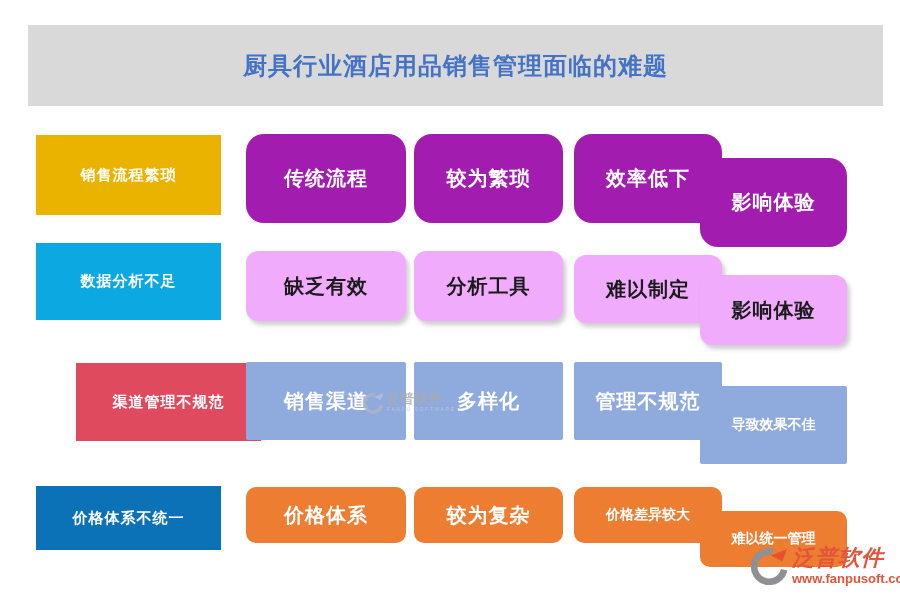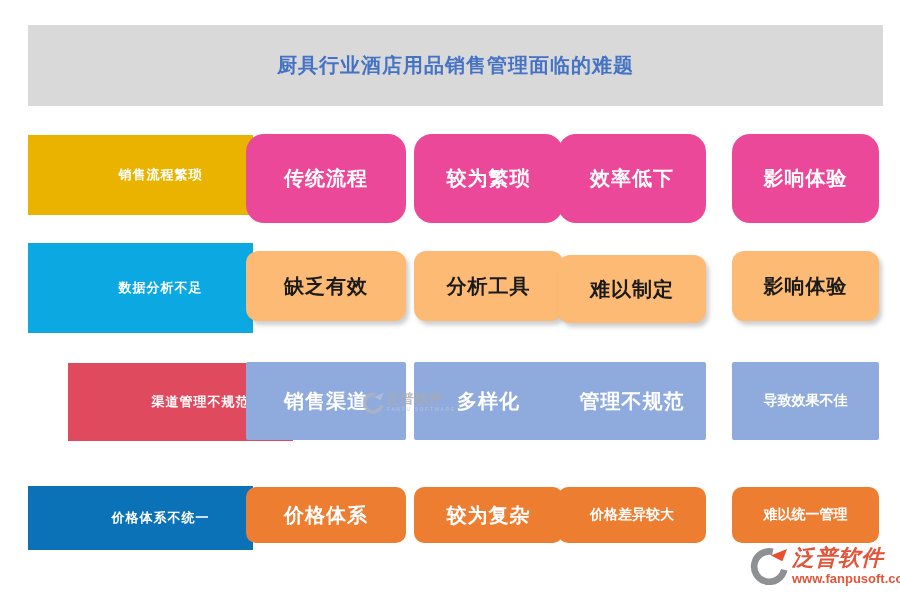--- a/index.html
+++ b/index.html
@@ -7,43 +7,43 @@
     width:900px;height:600px;position:relative;overflow:hidden;
     background:#ffffff;
     font-family:"Liberation Sans","DejaVu Sans",sans-serif;
   }
   
   .title-bar{
     position:absolute;left:28px;top:25px;width:855px;height:81px;
     background:#D9D9D9;display:flex;align-items:center;justify-content:center;
   }
   .title-bar h1{
-    margin:0;font-size:20px;font-weight:bold;color:#4472C4;letter-spacing:1px;
+    margin:0;font-size:24px;font-weight:bold;color:#4472C4;letter-spacing:1px;
   }
   
   .label{
-    position:absolute;left:28px;width:185px;
+    position:absolute;left:36px;width:185px;
     display:flex;align-items:center;justify-content:center;
-    color:#ffffff;font-size:13px;font-weight:bold;letter-spacing:1px;padding-left:40px;
+    color:#ffffff;font-size:15px;font-weight:bold;letter-spacing:1px;
   }
   .label-1{top:135px;height:80px;background:#EAB300;}
-  .label-2{top:243px;height:90px;background:#0BA8E2;}
+  .label-2{top:243px;height:77px;background:#0BA8E2;}
   .label-3{top:363px;height:78px;background:#E04A5F;margin-left:40px;}
   .label-4{top:486px;height:64px;background:#0C72B8;}
   
   .chip{
     position:absolute;display:flex;align-items:center;justify-content:center;
     font-size:20px;font-weight:bold;color:#ffffff;letter-spacing:1px;
   }
   .c1{left:246px;width:160px;}
   .c2{left:414px;width:149px;}
-  .c3{left:558px;width:148px;text-align:center;}
-  .c4{left:732px;width:147px;}
-  .r1{top:134px;height:89px;background:#ec4899;border-radius:18px;}
-  .r2{top:251px;height:70px;background:#fdba74;border-radius:12px;color:#1A1A1A;
+  .c3{left:574px;width:148px;text-align:center;}
+  .c4{left:700px;width:147px;margin-top:24px;}
+  .r1{top:134px;height:89px;background:#a21caf;border-radius:18px;}
+  .r2{top:251px;height:70px;background:#f0abfc;border-radius:12px;color:#1A1A1A;
       box-shadow:3px 4px 4px rgba(125,125,125,.38);}
   .r2.c3{top:255px;height:68px;}
   .r3{top:362px;height:78px;background:#8FAADC;border-radius:2px;}
   .r4{top:487px;height:56px;background:#ED7D31;border-radius:10px;}
   .r3.c4,.r4.c3,.r4.c4{font-size:14px;letter-spacing:0;}
   
   .watermark{
     position:absolute;left:362px;top:392px;display:flex;align-items:flex-start;
     opacity:.8;pointer-events:none;
   }

